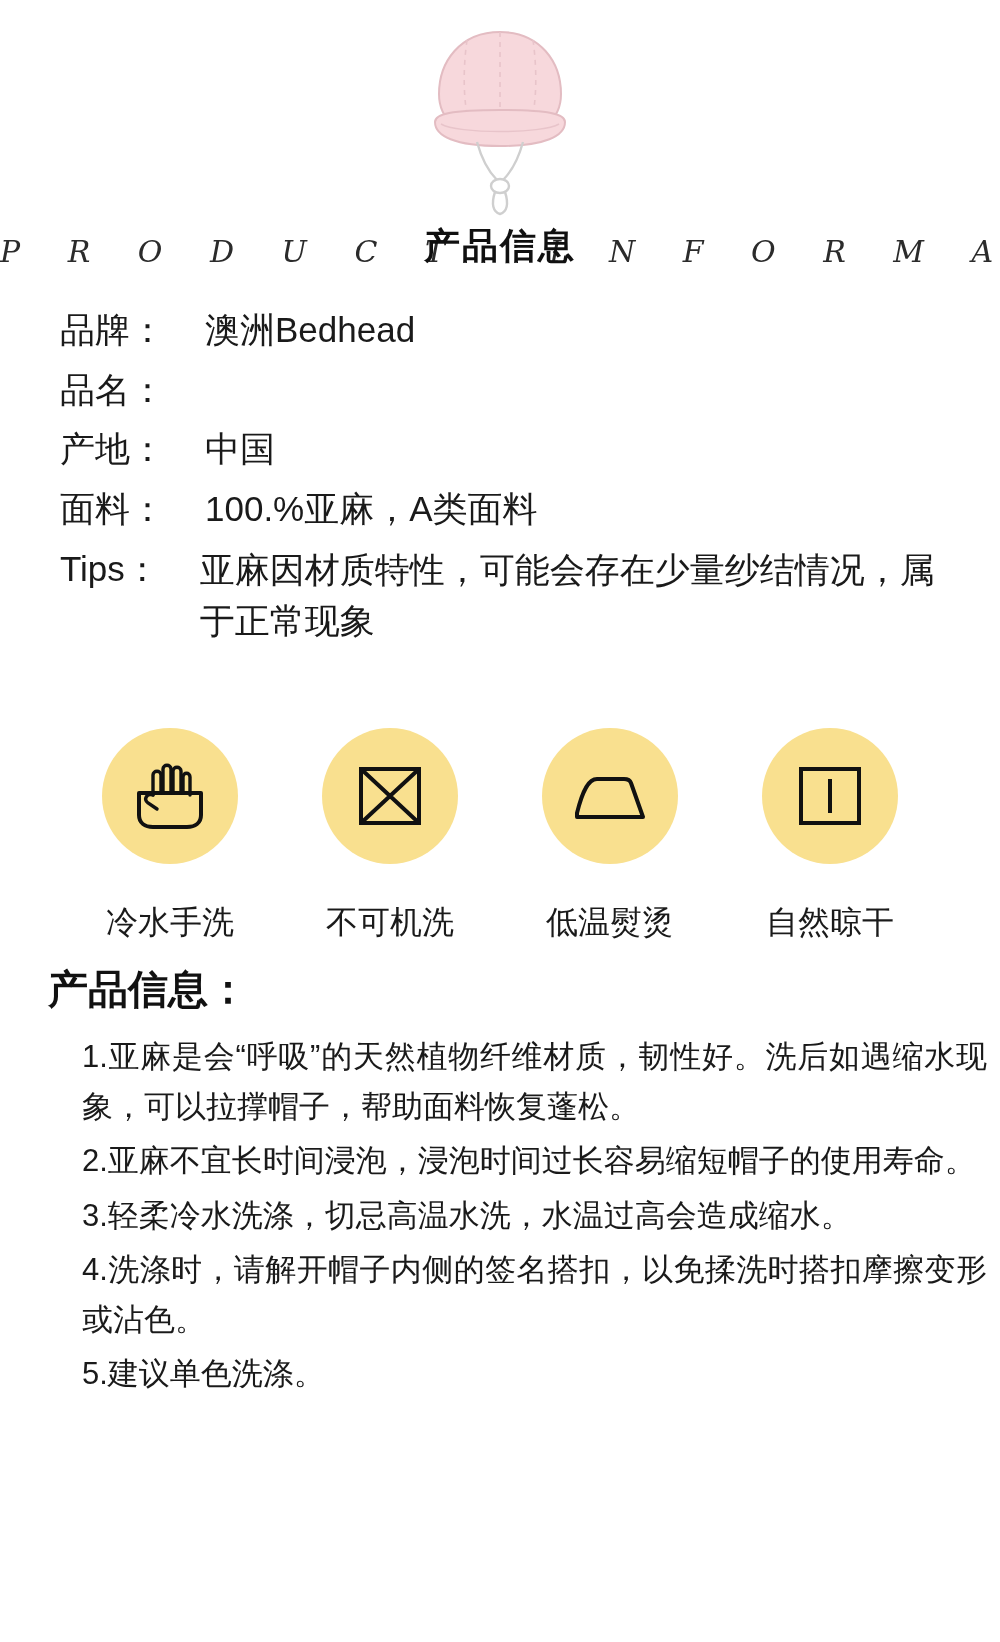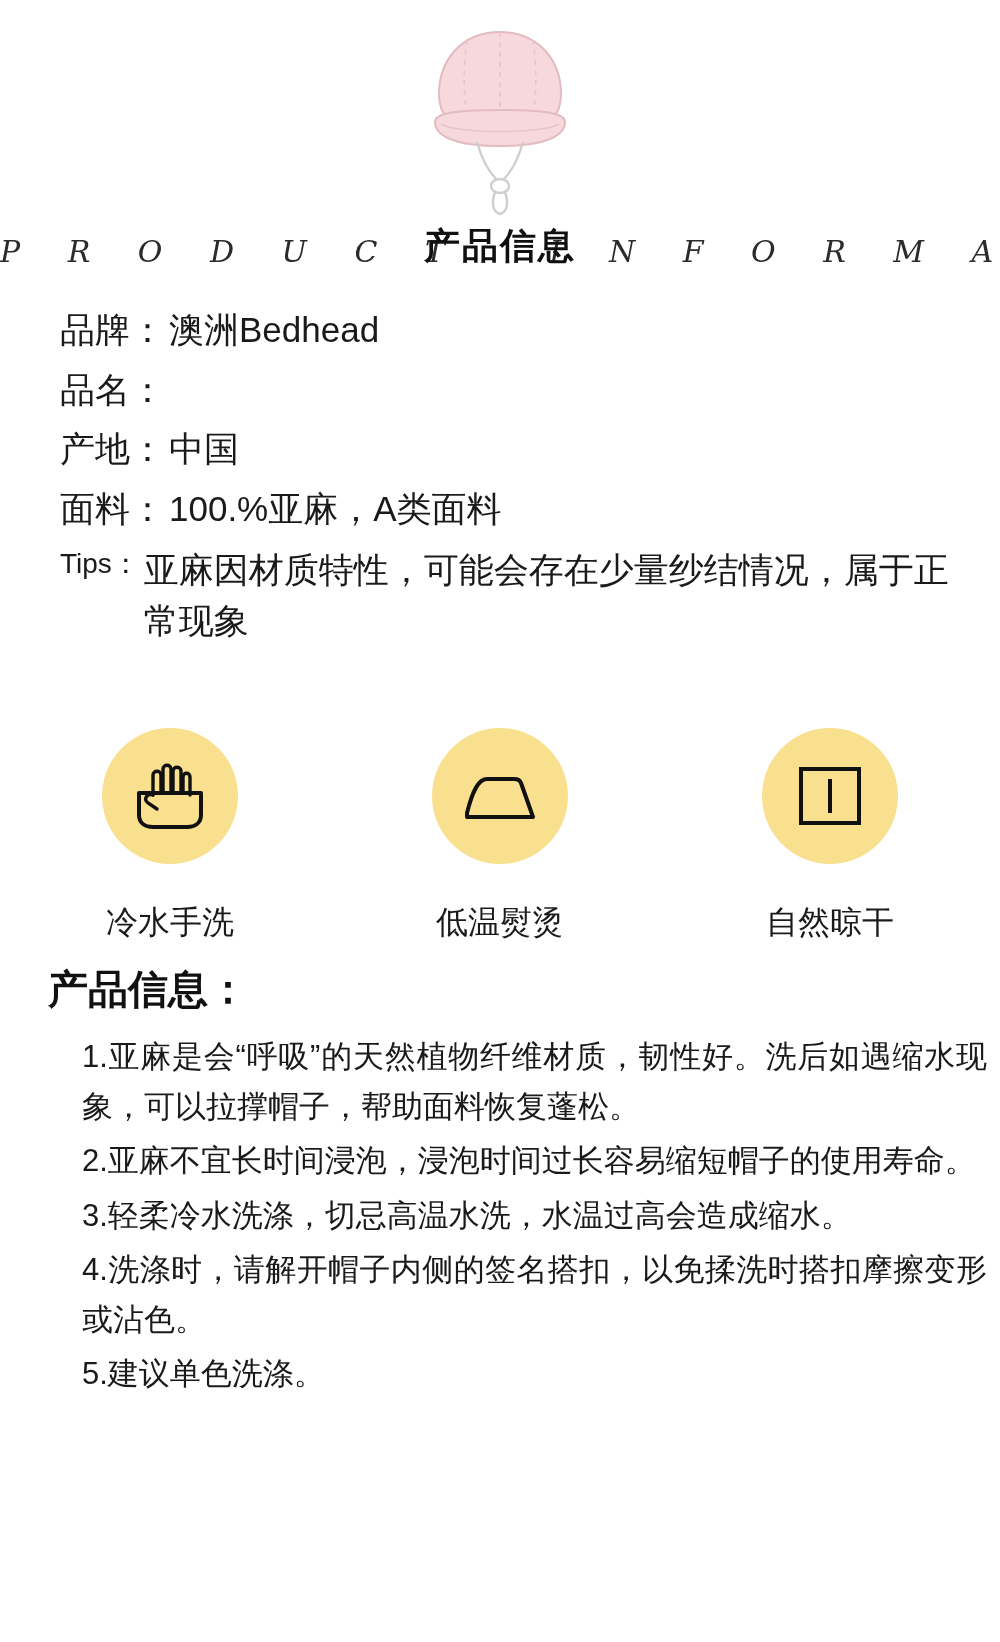--- a/index.html
+++ b/index.html
@@ -68,30 +68,31 @@
     left: 60px;
     width: 890px;
   }
   .spec-row {
     display: flex;
     align-items: flex-start;
     margin-bottom: 10px;
     font-size: 35px;
     line-height: 1.42;
     color: #1a1a1a;
+    gap: 36px;
   }
   .spec-label {
     flex: 0 0 auto;
     white-space: nowrap;
     padding-right: 4px;
   }
   .spec-value {
     flex: 1 1 auto;
   }
-  .spec-row.tips .spec-label { font-size: 28px; text-align: right; }
+  .spec-row.tips .spec-label { font-size: 35px; text-align: right; }
   .spec-row.tips .spec-value { line-height: 1.46; }
 
   
   .care-row {
     position: absolute;
     top: 728px;
     left: 70px;
     width: 860px;
     display: flex;
     justify-content: space-between;
@@ -208,20 +209,29 @@
         <path d="M26 42 L26 22 C26 17 34 17 34 22 L34 40" fill="none" stroke="#111" stroke-width="3.4" stroke-linecap="round"></path>
         <path d="M36 40 L36 16 C36 11 44 11 44 16 L44 40" fill="none" stroke="#111" stroke-width="3.4" stroke-linecap="round"></path>
         <path d="M46 40 L46 18 C46 13 54 13 54 18 L54 40" fill="none" stroke="#111" stroke-width="3.4" stroke-linecap="round"></path>
         <path d="M56 40 L56 24 C56 19 63 19 63 24 L63 42" fill="none" stroke="#111" stroke-width="3.4" stroke-linecap="round"></path>
         <path d="M26 42 C20 40 16 46 21 50 L30 56" fill="none" stroke="#111" stroke-width="3.4" stroke-linecap="round"></path>
       </svg>
     </div>
     <div class="care-label">冷水手洗</div>
   </div>
 
+  <div class="care-item">
+    <div class="care-circle">
+      <svg width="86" height="86" viewBox="0 0 86 86">
+        <rect x="14" y="16" width="58" height="54" fill="none" stroke="#111" stroke-width="4"></rect>
+        <path d="M14 16 L72 70 M72 16 L14 70" stroke="#111" stroke-width="4"></path>
+      </svg>
+    </div>
+    <div class="care-label">不可机洗</div>
+  </div>
 
   <div class="care-item">
     <div class="care-circle">
       <svg width="86" height="86" viewBox="0 0 86 86">
         <path d="M10 64 L76 64 L64 30 C63 27 60 26 57 26 L30 26 C22 26 16 36 10 60 Z" fill="none" stroke="#111" stroke-width="4" stroke-linejoin="round"></path>
       </svg>
     </div>
     <div class="care-label">低温熨烫</div>
   </div>
 

